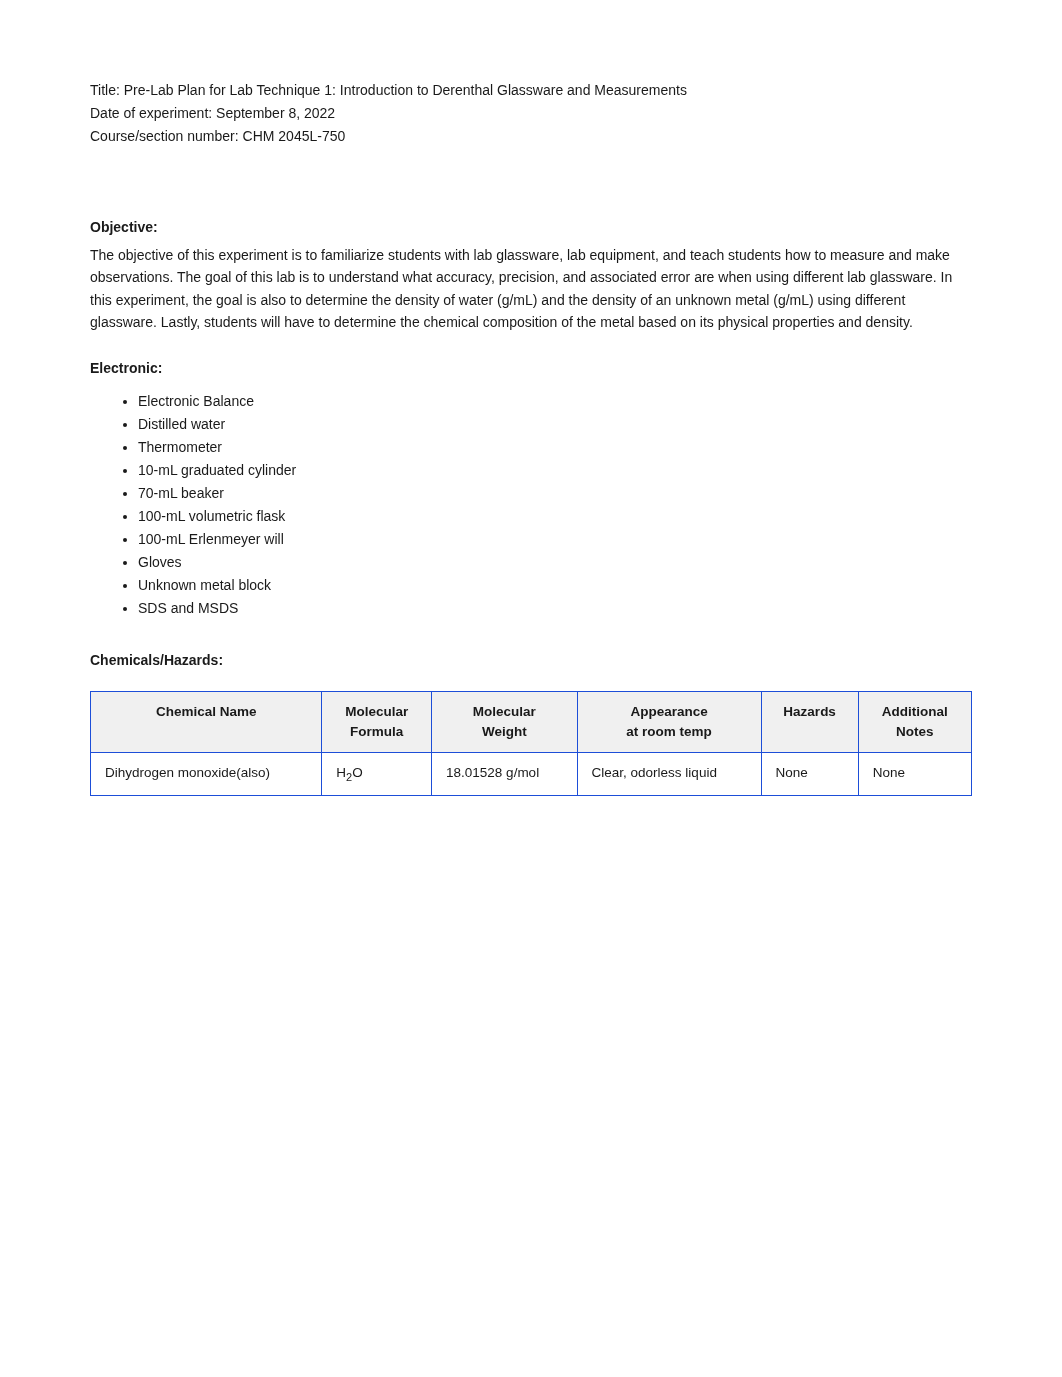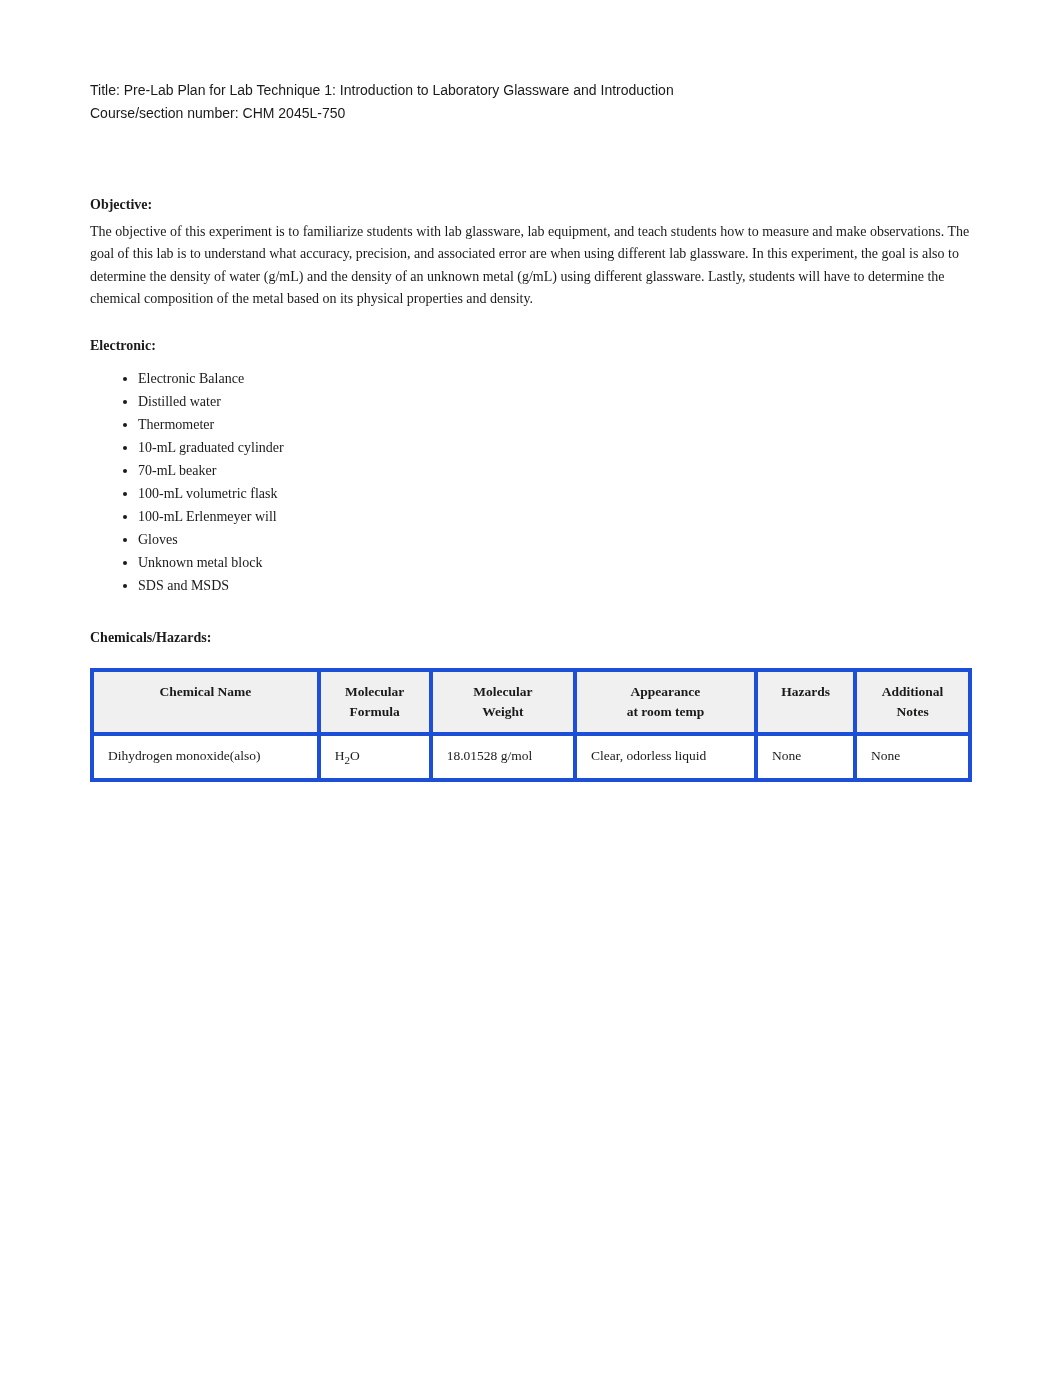--- a/index.html
+++ b/index.html
@@ -21,21 +21,20 @@
     }
     .header-line {
       margin-bottom: 2px;
     }
     .bold {
       font-weight: normal;
       text-align: center;
     }
     .section {
       margin-bottom: 24px;
-      font-family: Liberation Serif, serif;
     }
     .section-title {
       font-weight: bold;
       margin-bottom: 6px;
     }
     .objective-text {
       line-height: 1.6;
     }
     ul.materials-list {
       list-style: disc;
@@ -50,41 +49,44 @@
       margin-bottom: 20px;
       margin-top: 31px;
     }
     table {
       border-collapse: collapse;
       width: 100%;
       margin-top: 10px;
       font-size: 13.5px;
     }
     th, td {
-      border: 4px solid #1d4ed8;
+      border: 1px solid #1d4ed8;
       padding: 10px 14px;
       vertical-align: top;
     }
     th {
       background: #f0f0f0;
       font-weight: bold;
     }
     sub {
       font-size: 11px;
     }
     .spacer {
       height: 30px;
     }
   </style>
 </head>
 <body>
 
 <div class="header-block">
   <div class="header-line">
-    <span class="bold">Title</span><span>: Pre-Lab Plan for Lab Technique 1: Introduction to Laboratory Glassware and Introduction</span>
+    <span class="bold">Title</span><span>: Pre-Lab Plan for Lab Technique 1: Introduction to Derenthal Glassware and Measurements</span>
+  </div>
+  <div class="header-line">
+    <span class="bold">Date of experiment:</span> <span>September 8, 2022</span>
   </div>
   <div class="header-line">
     <span class="bold">Course/section number:</span> <span>CHM 2045L-750</span>
   </div>
 </div>
 
 <div class="spacer"></div>
 
 <div class="section">
   <div class="section-title">Objective:</div>

